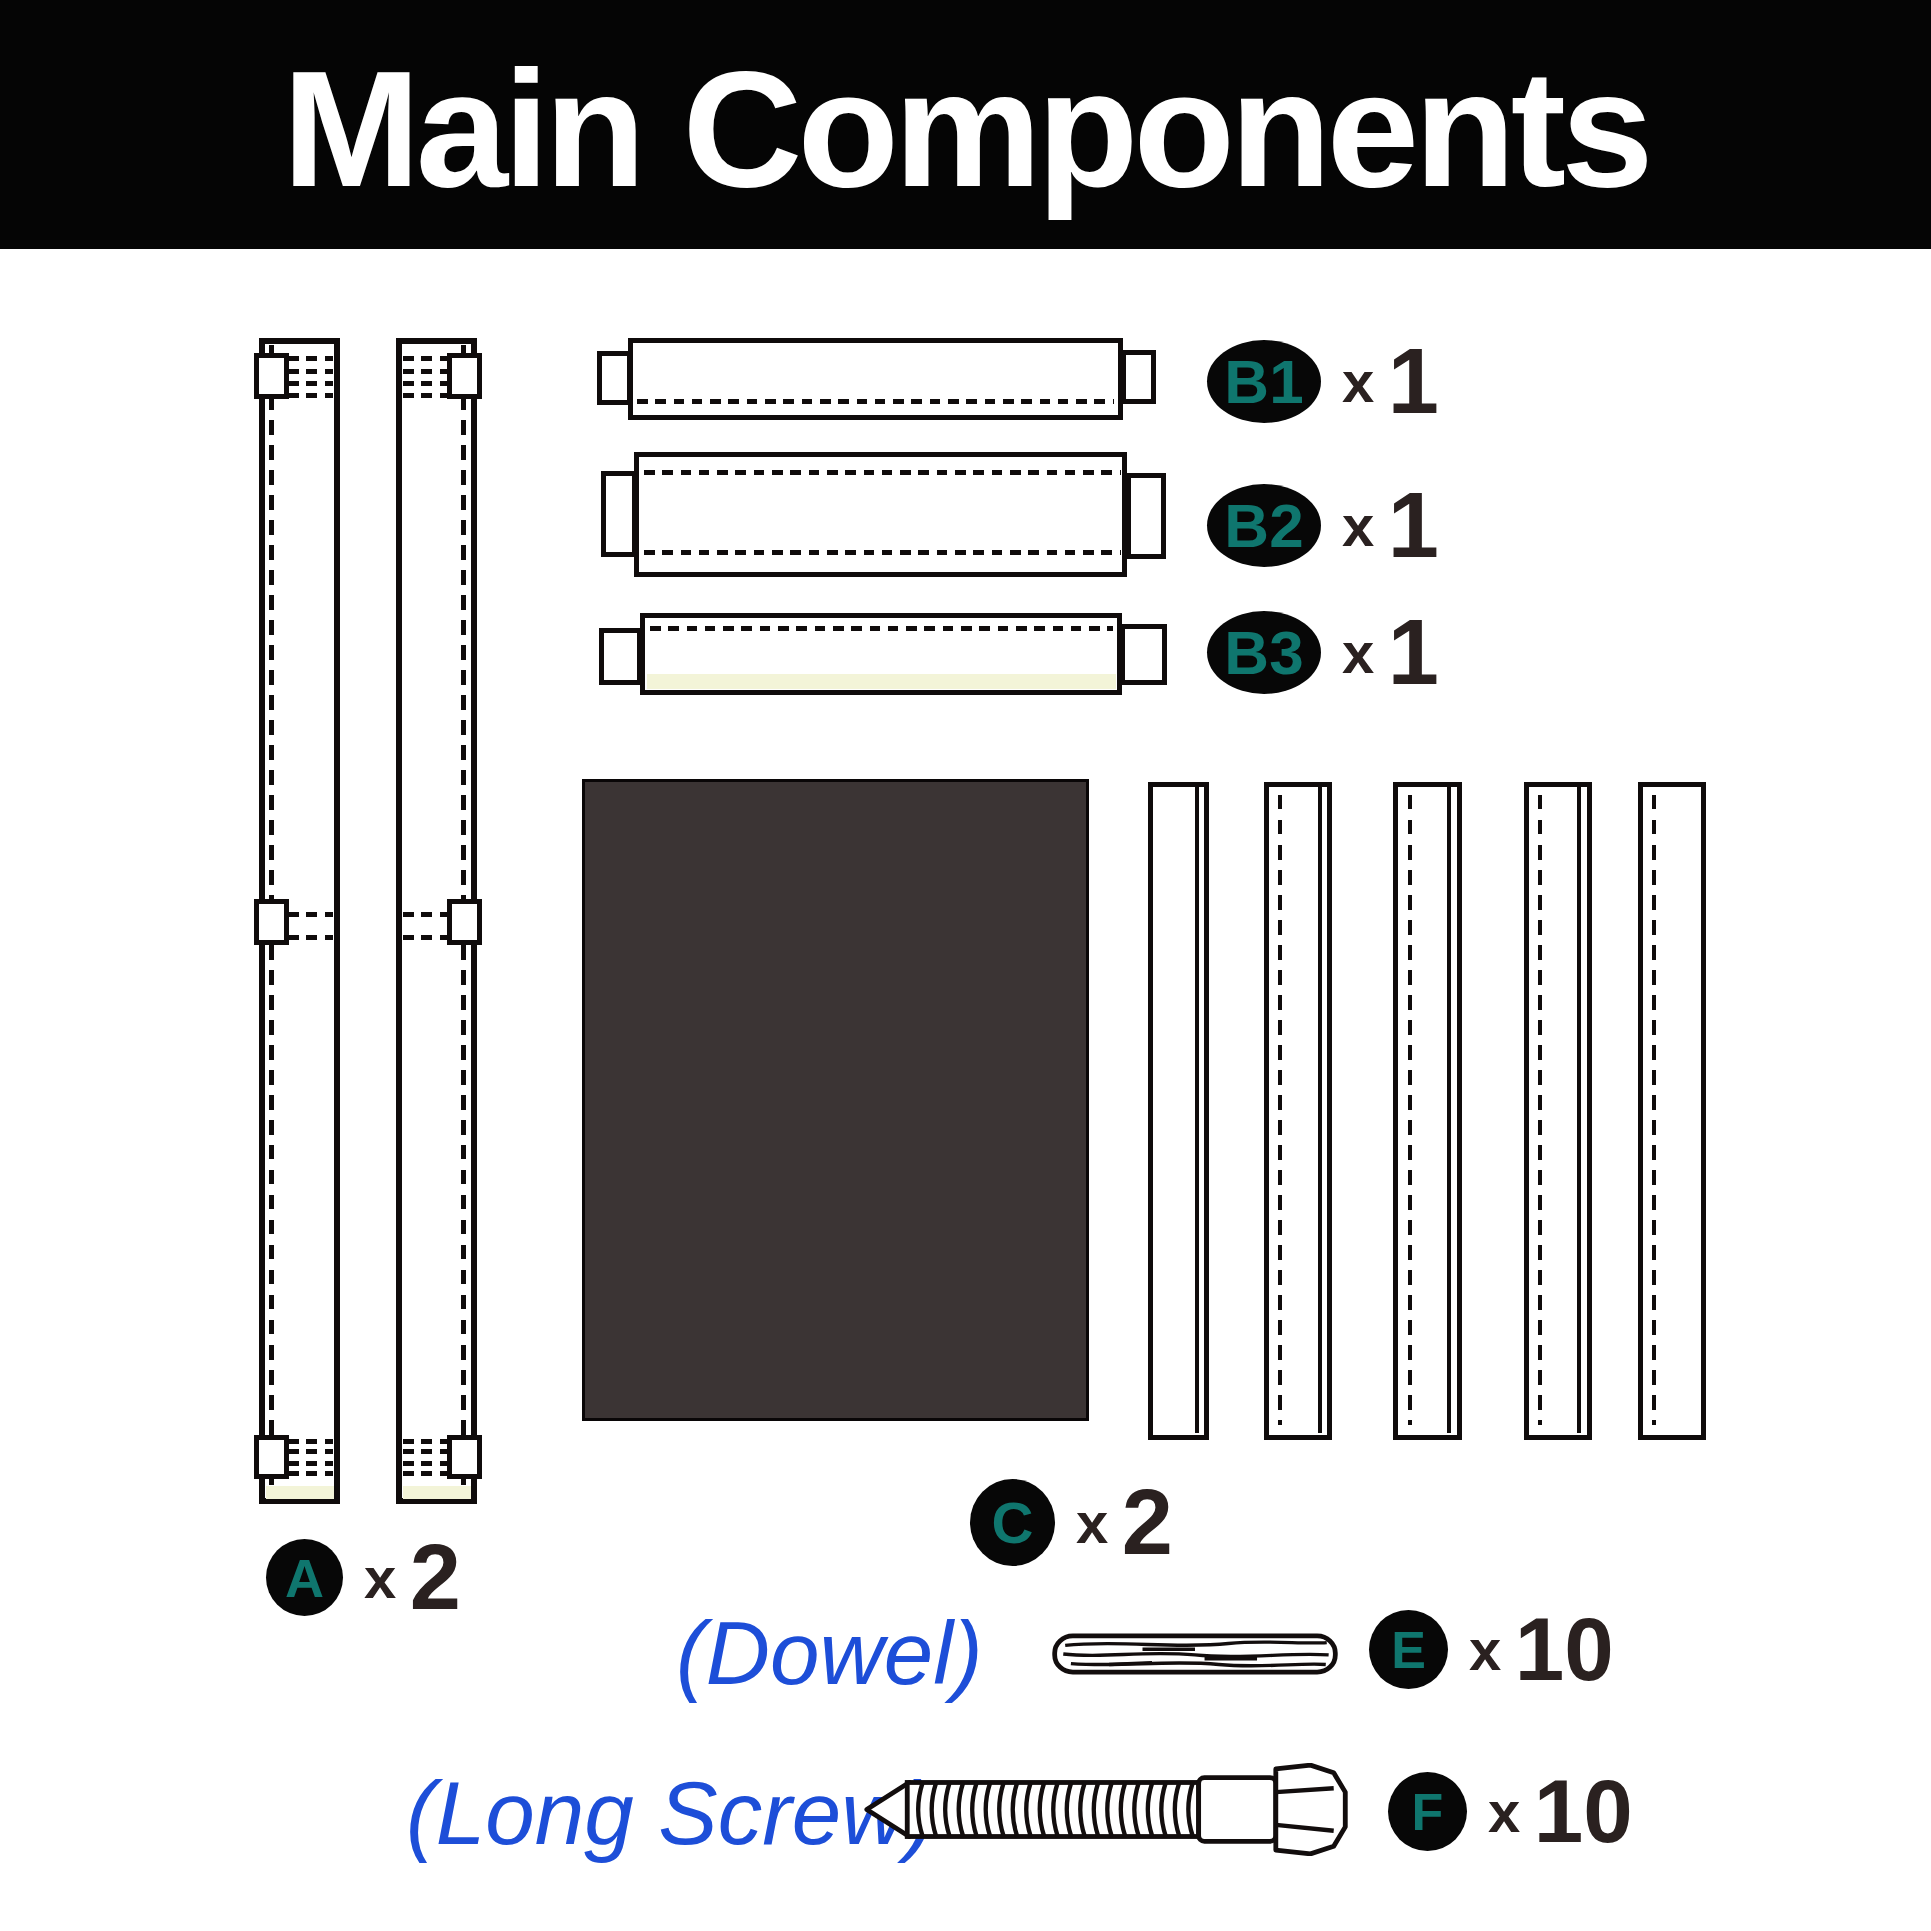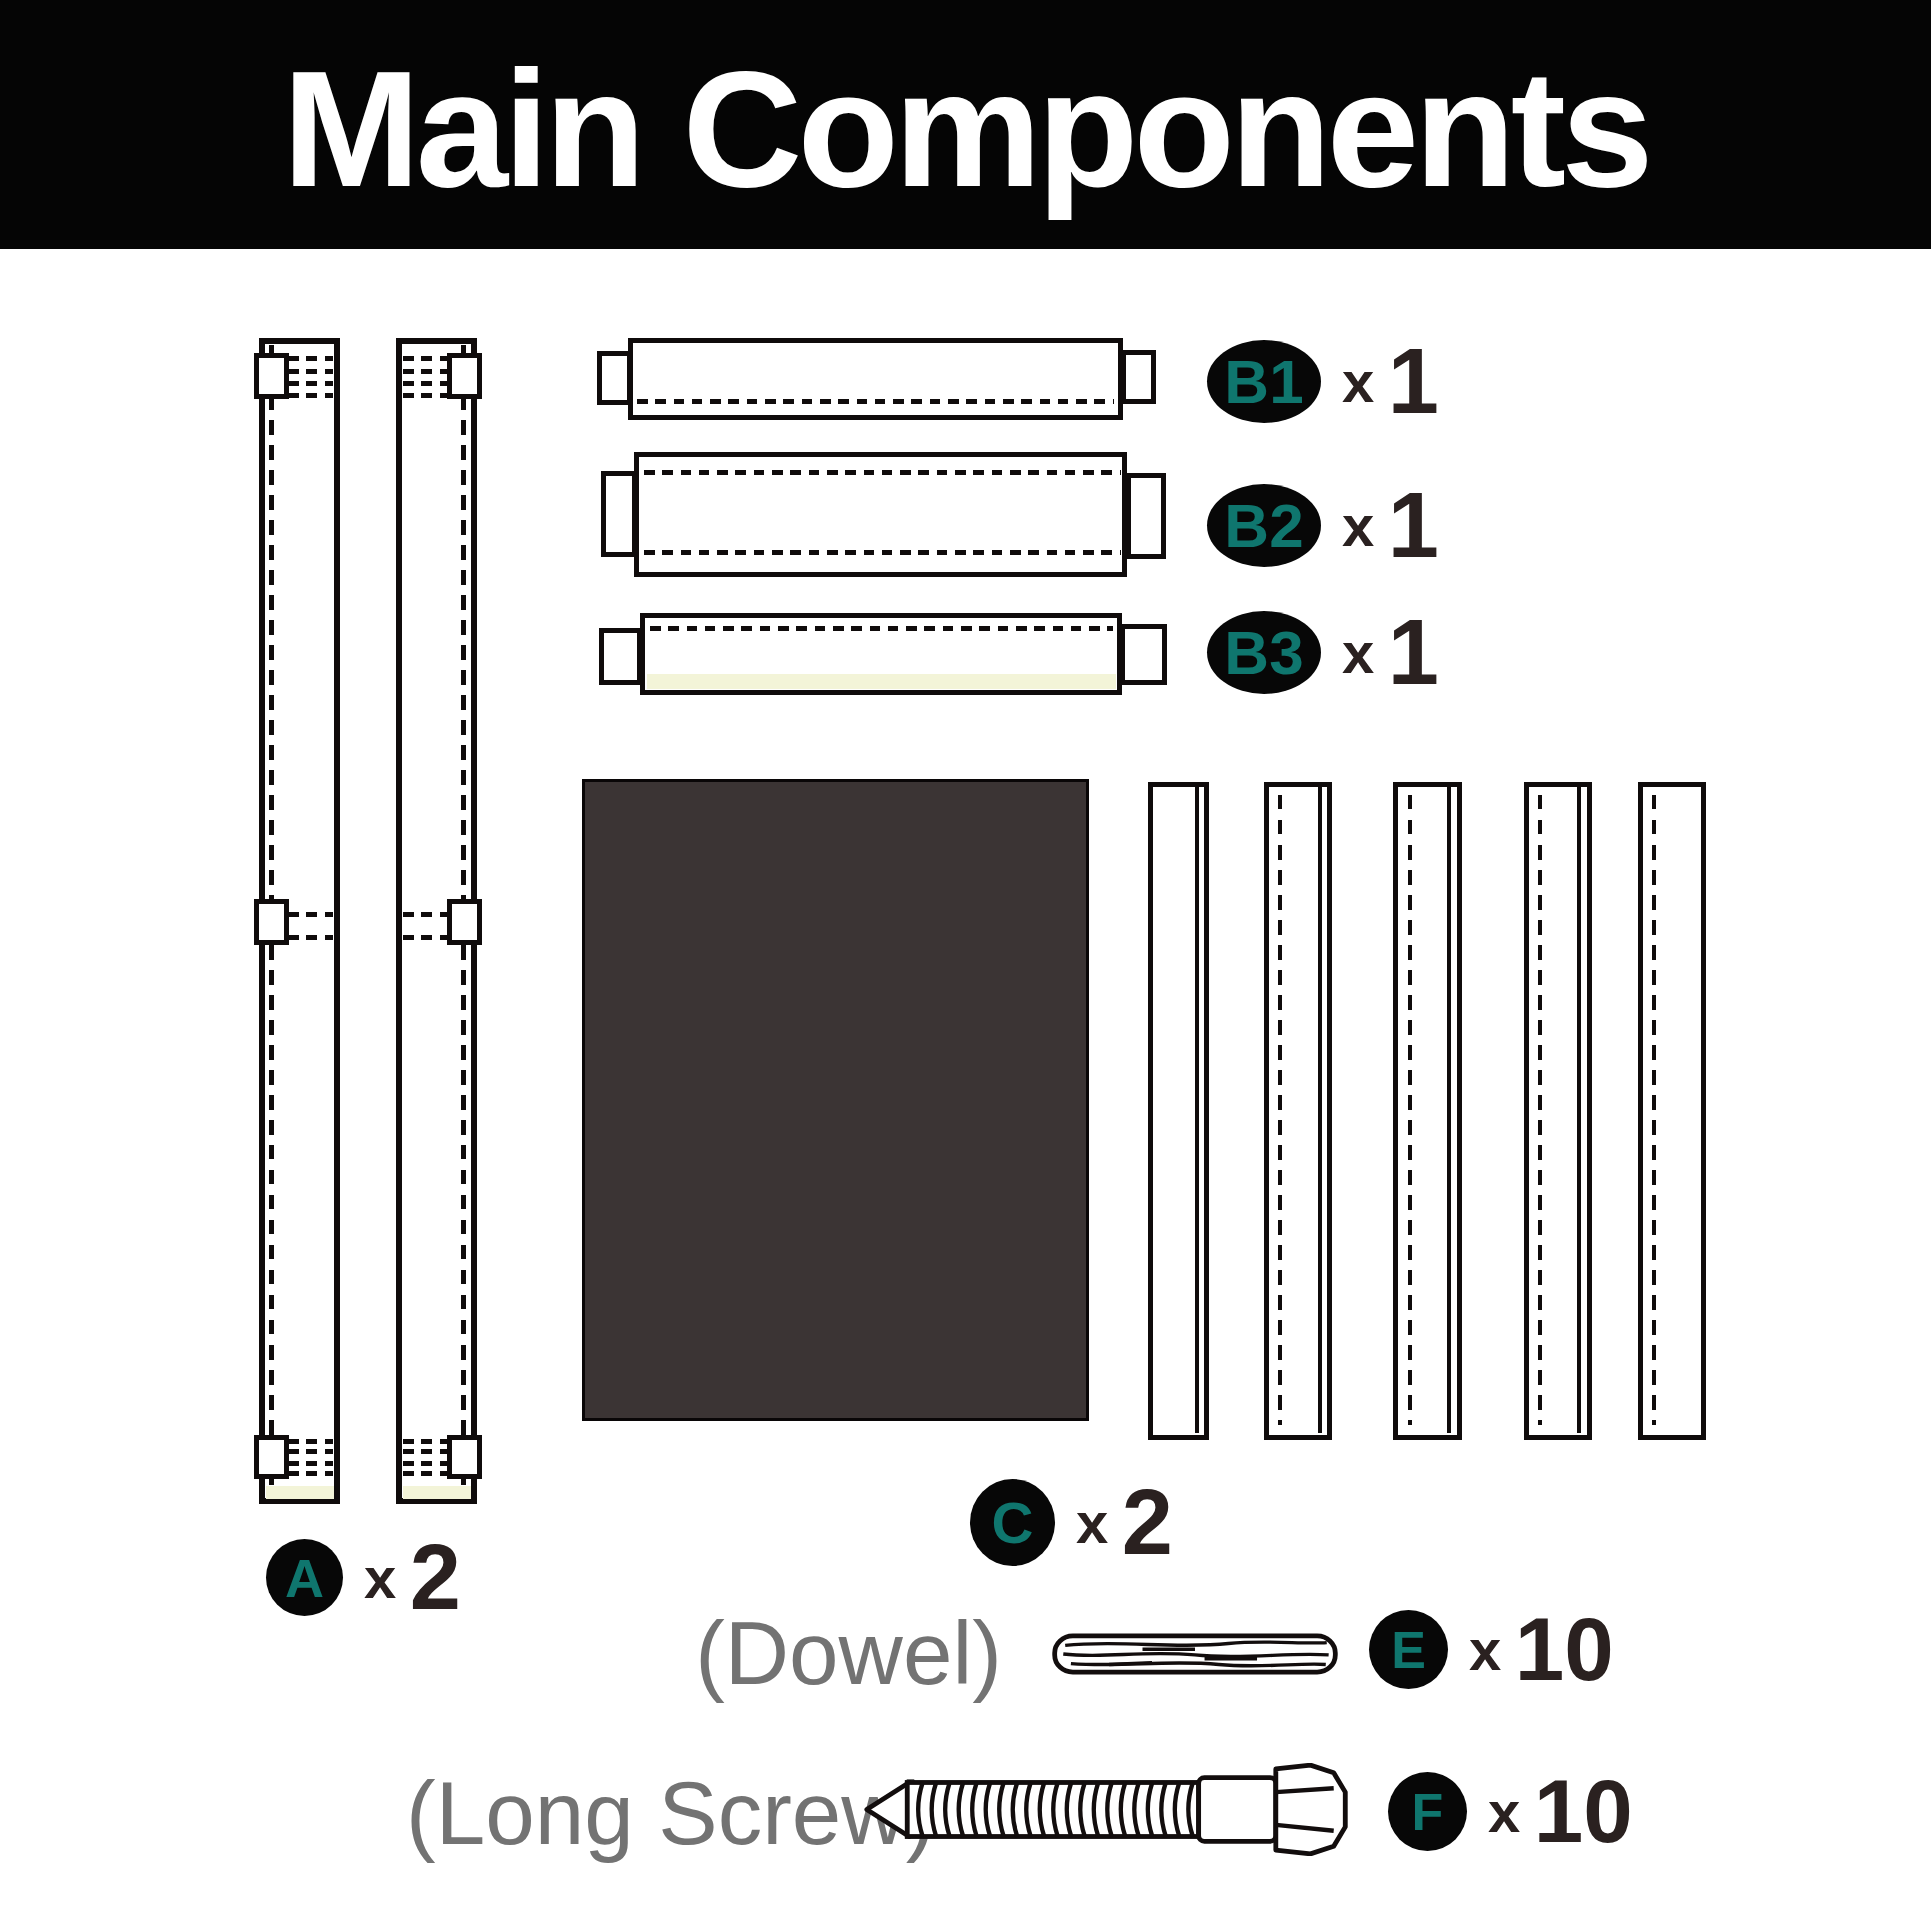--- a/index.html
+++ b/index.html
@@ -27,21 +27,21 @@
   .lblrow{display:flex;align-items:center;white-space:nowrap;color:#2a2120;}
   .badge{background:#070707;color:#0f766e;display:flex;align-items:center;justify-content:center;
          font-weight:bold;border-radius:50%;flex:0 0 auto;}
   .badge.b{width:114px;height:83px;font-size:62px;}
   .badge.a{width:77px;height:77px;font-size:54px;}
   .badge.c{width:85px;height:87px;font-size:58px;}
   .badge.ef{width:79px;height:79px;font-size:52px;}
   .xmark{font-weight:bold;font-size:58px;margin-left:21px;}
   .qty{font-weight:bold;font-size:92px;margin-left:13.5px;}
   .qty.ten{font-size:89px;}
-  .caption{color:#737373;font-size:89px;text-align:center;line-height:93px;white-space:nowrap;}
+  .caption{color:#1d4ed8;font-size:89px;text-align:left;line-height:93px;white-space:nowrap;font-style:italic;}
 </style>
 </head>
 <body>
 
 <div id="stage">
 
   <div class="abs" id="header"></div>
   <div class="abs" id="title">Main Components</div>
 
   <div class="abs panelA" style="left:259px;top:338px;width:81px;height:1166px;"></div>

